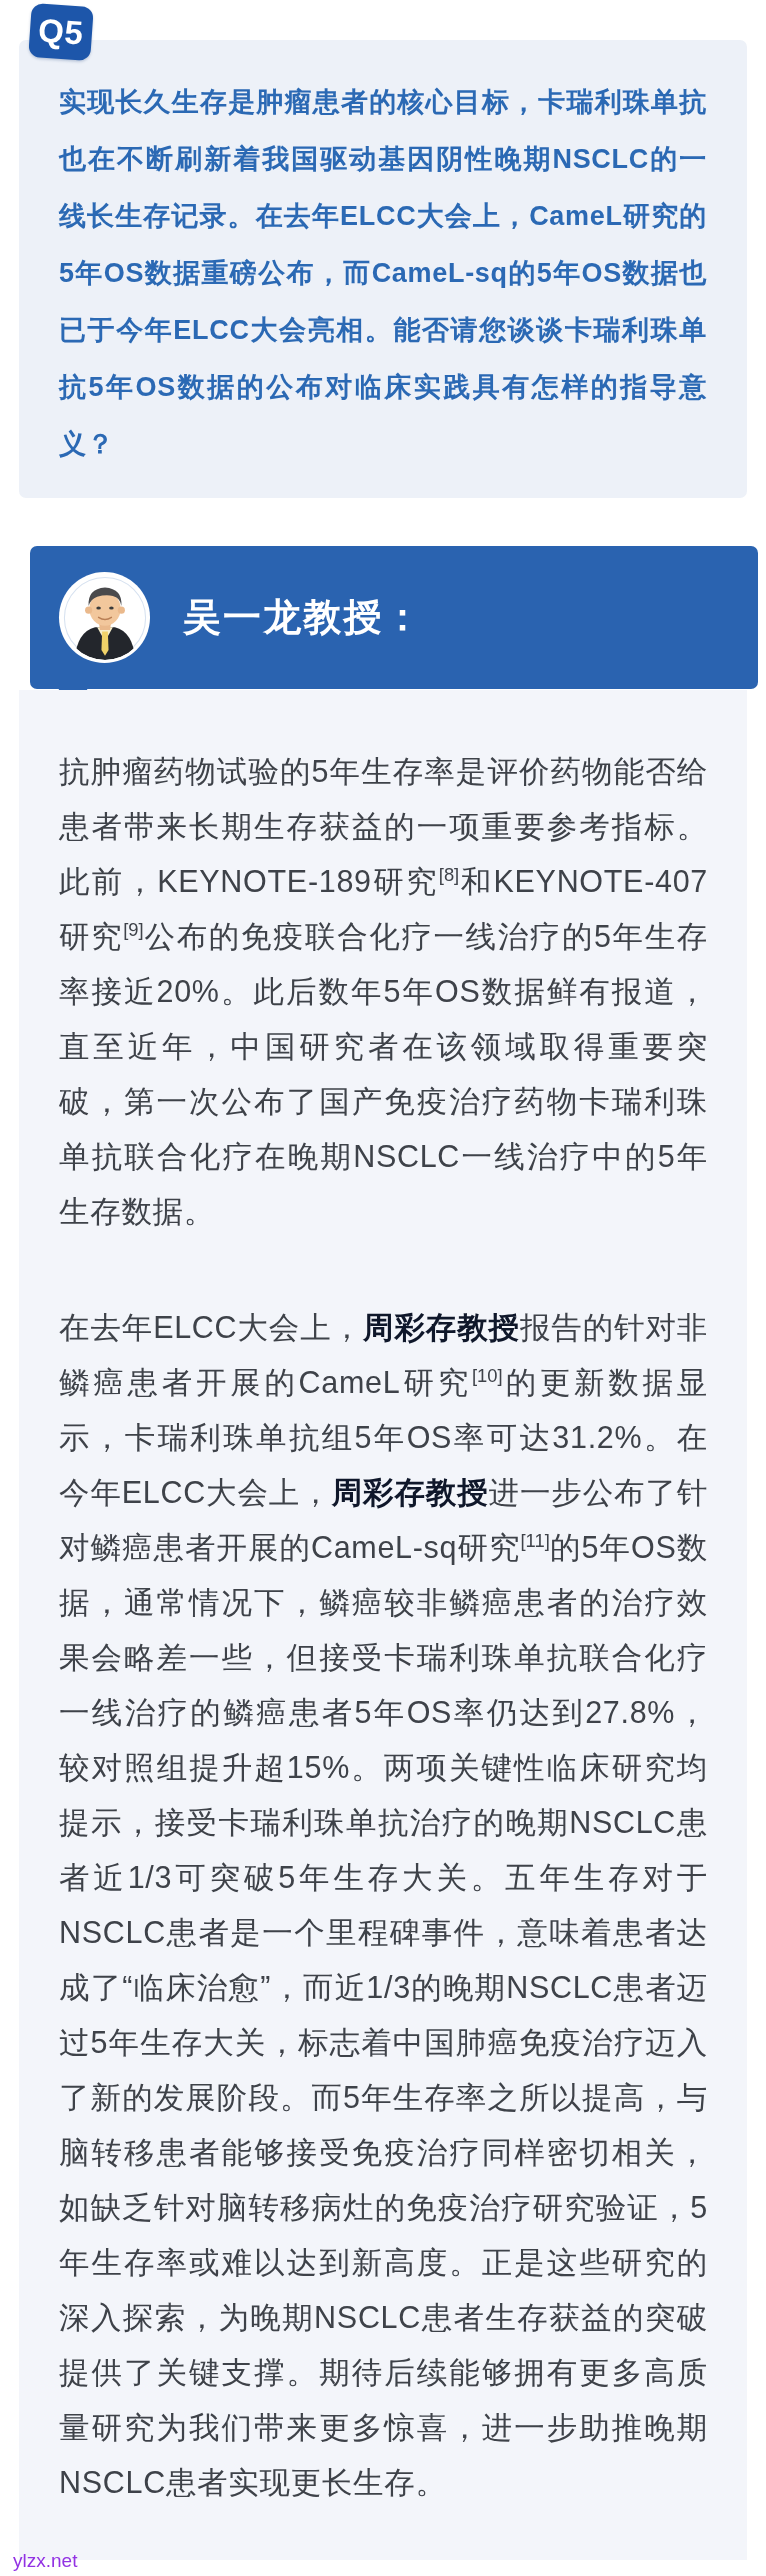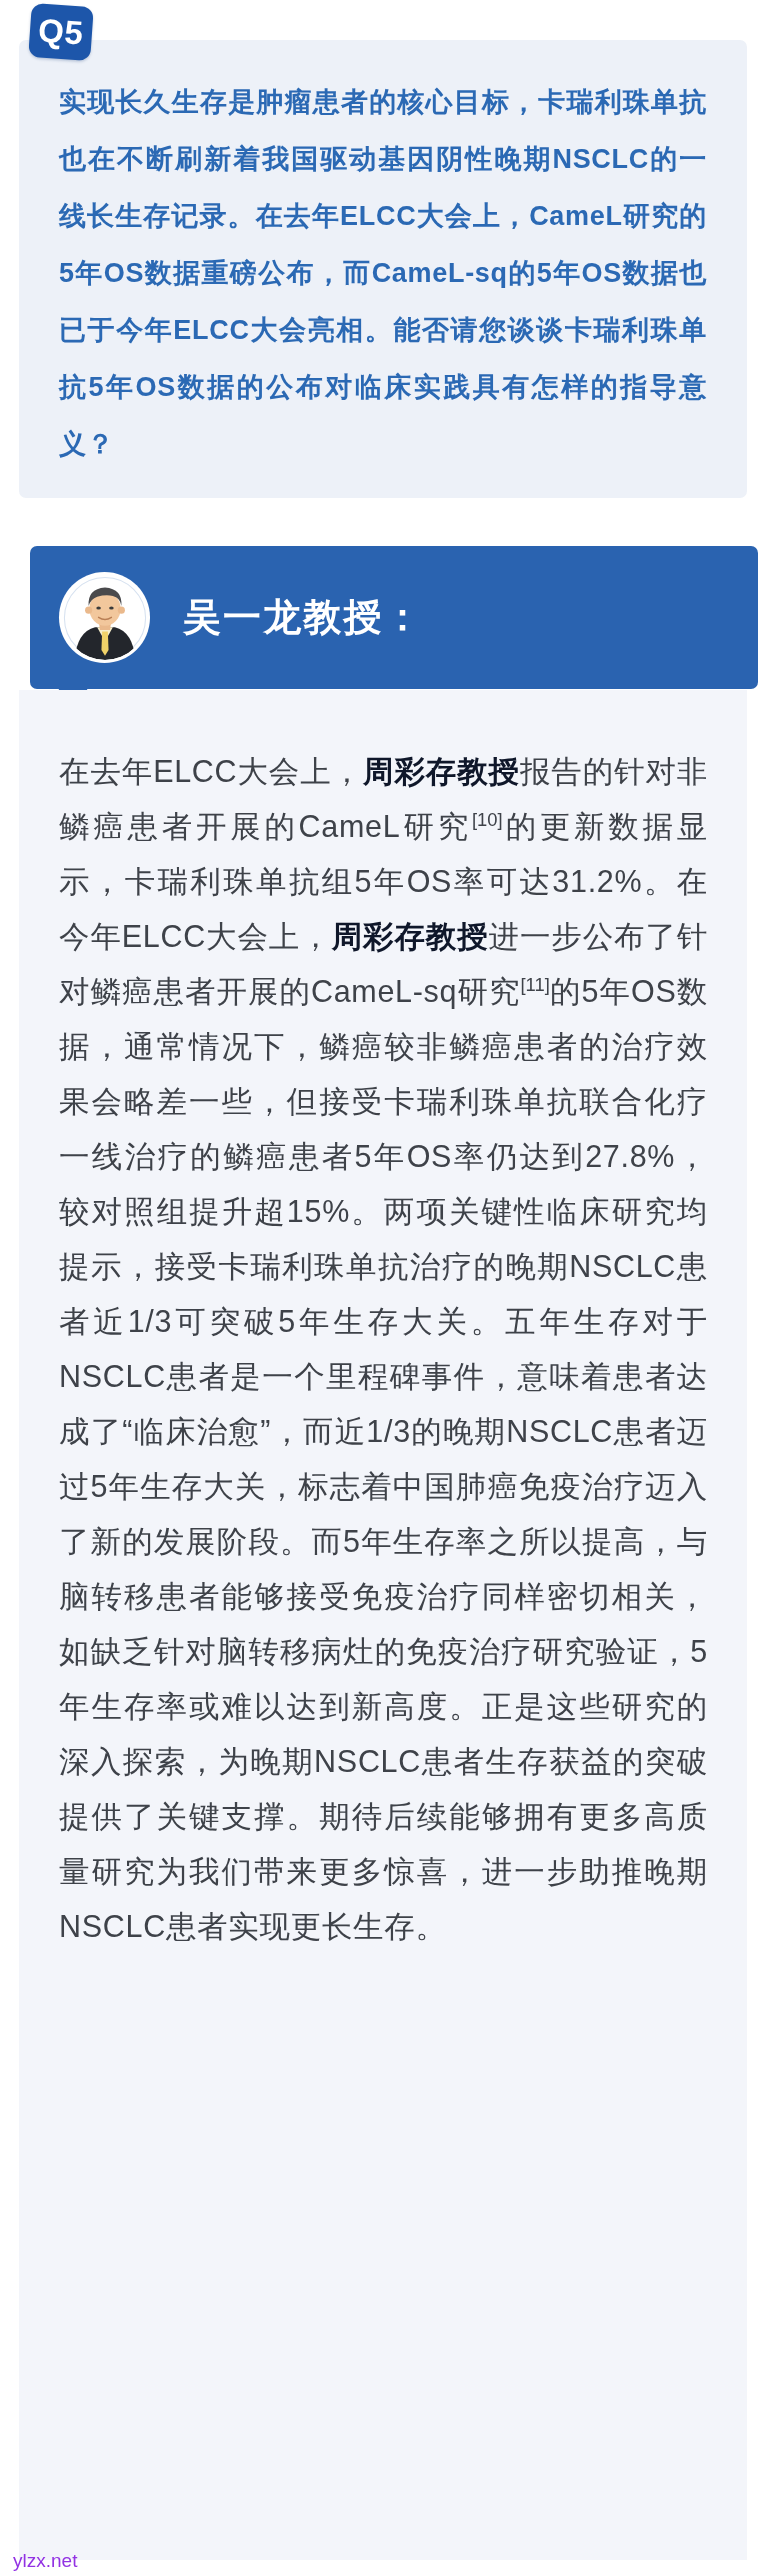--- a/index.html
+++ b/index.html
@@ -115,17 +115,18 @@
 
         <path d="M50 58 Q59 64 68 58" fill="none" stroke="#b97f55" stroke-width="2" stroke-linecap="round"></path>
       </g>
     </svg>
   </div>
   <span class="expert-name">吴一龙教授：</span>
 </header>
 <div class="header-tail"></div>
 
 <section class="answer-panel">
+  <p><span>抗肿瘤药物试验的5年生存率是评价药物能否给患者带来长期生存获益的一项重要参考指标。此前，KEYNOTE-189研究</span><sup>[8]</sup><span>和KEYNOTE-407研究</span><sup>[9]</sup><span>公布的免疫联合化疗一线治疗的5年生存率接近20%。此后数年5年OS数据鲜有报道，直至近年，中国研究者在该领域取得重要突破，第一次公布了国产免疫治疗药物卡瑞利珠单抗联合化疗在晚期NSCLC一线治疗中的5年生存数据。</span></p>
   <p><span>在去年ELCC大会上，</span><strong>周彩存教授</strong><span>报告的针对非鳞癌患者开展的CameL研究</span><sup>[10]</sup><span>的更新数据显示，卡瑞利珠单抗组5年OS率可达31.2%。在今年ELCC大会上，</span><strong>周彩存教授</strong><span>进一步公布了针对鳞癌患者开展的CameL-sq研究</span><sup>[11]</sup><span>的5年OS数据，通常情况下，鳞癌较非鳞癌患者的治疗效果会略差一些，但接受卡瑞利珠单抗联合化疗一线治疗的鳞癌患者5年OS率仍达到27.8%，较对照组提升超15%。两项关键性临床研究均提示，接受卡瑞利珠单抗治疗的晚期NSCLC患者近1/3可突破5年生存大关。五年生存对于NSCLC患者是一个里程碑事件，意味着患者达成了“临床治愈”，而近1/3的晚期NSCLC患者迈过5年生存大关，标志着中国肺癌免疫治疗迈入了新的发展阶段。而5年生存率之所以提高，与脑转移患者能够接受免疫治疗同样密切相关，如缺乏针对脑转移病灶的免疫治疗研究验证，5年生存率或难以达到新高度。正是这些研究的深入探索，为晚期NSCLC患者生存获益的突破提供了关键支撑。期待后续能够拥有更多高质量研究为我们带来更多惊喜，进一步助推晚期NSCLC患者实现更长生存。</span></p>
 </section>
 
 <div class="watermark">ylzx.net</div>
 
 
 </body></html>

